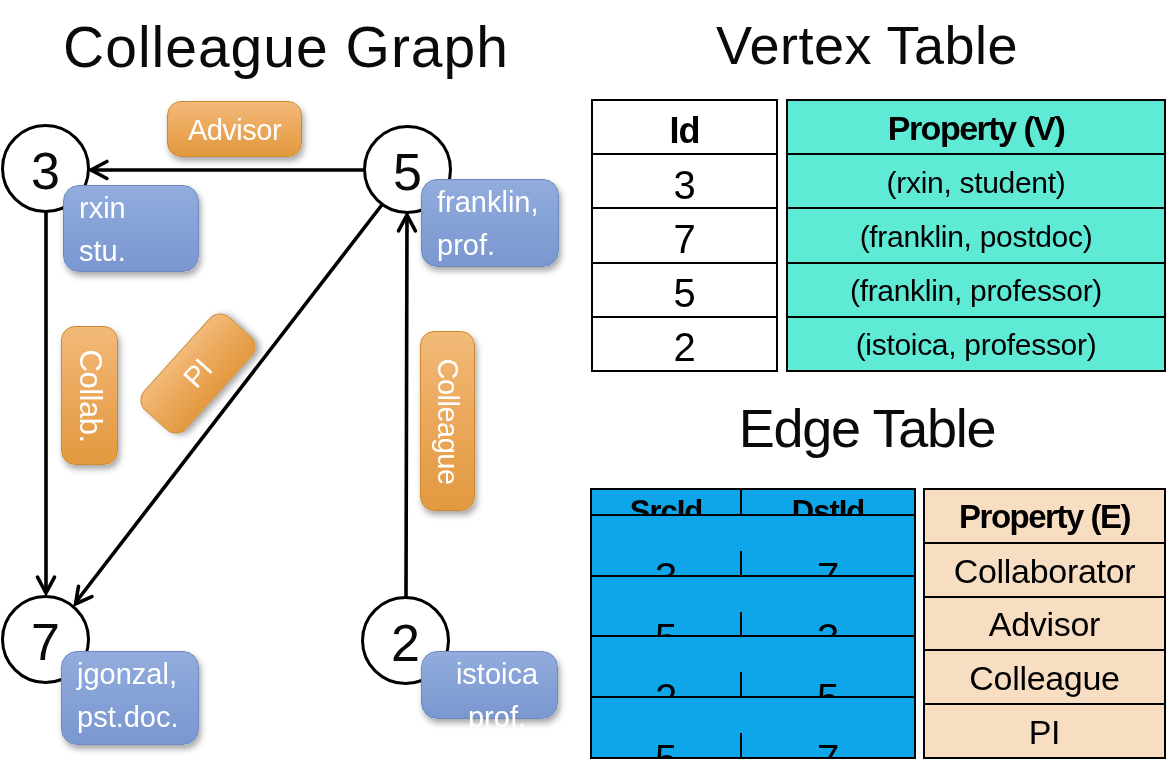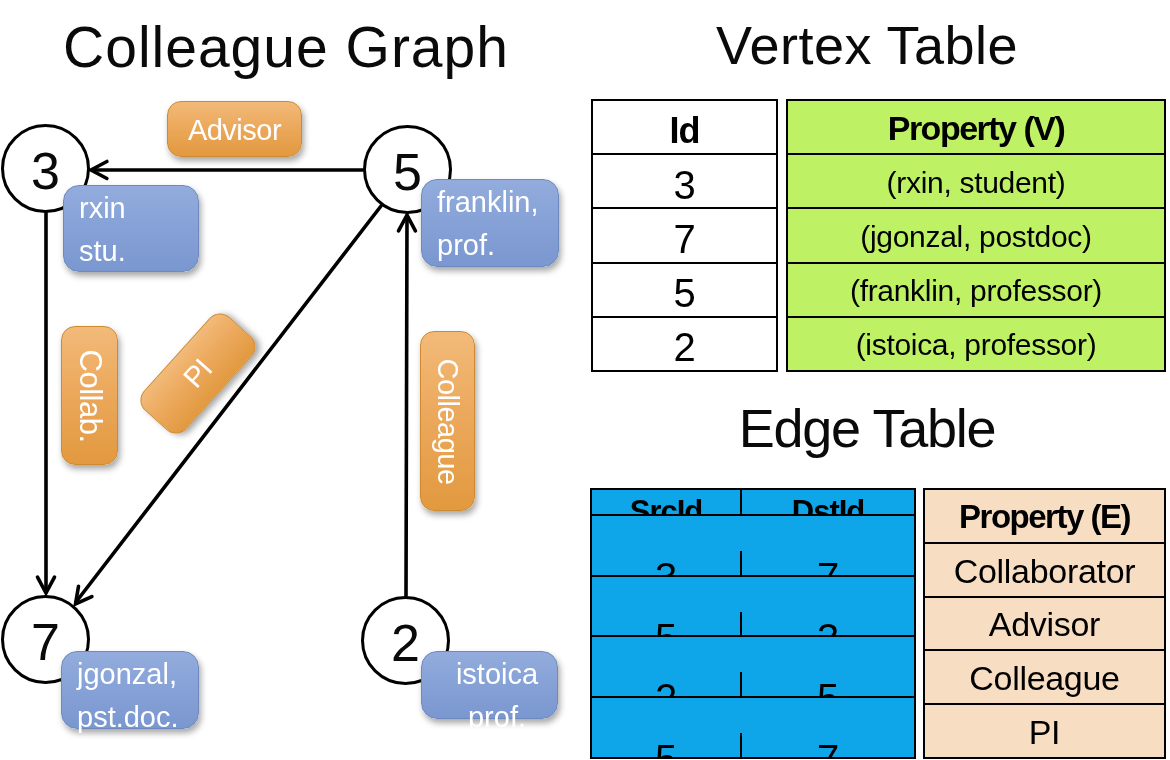--- a/index.html
+++ b/index.html
@@ -21,21 +21,21 @@
   #node-5 { left:363px; top:125px; }
   #node-7 { left:1px;   top:595px; }
   #node-2 { left:361px; top:596px; }
 
   .vpill { position:absolute; z-index:3; border-radius:16px; color:#fff;
            background:linear-gradient(180deg,#93acdd 0%, #85a1d6 50%, #7b97d0 100%);
            border:1px solid #6d89bd; box-shadow:2px 4px 6px rgba(0,0,0,0.35);
            font-size:29px; line-height:43px; padding:1px 0 0 15px; }
   #vpill-rxin     { left:63px;  top:185px; width:136px; height:87px; }
   #vpill-franklin { left:421px; top:179px; width:138px; height:88px; }
-  #vpill-jgonzal  { left:61px;  top:651px; width:138px; height:78px; }
+  #vpill-jgonzal  { left:61px;  top:651px; width:138px; height:94px; }
   #vpill-istoica  { left:421px; top:651px; width:137px; height:68px;text-align:center; }
 
   .epill { position:absolute; z-index:3; border-radius:14px; color:#fff;
            background:linear-gradient(180deg,#f2ba79 0%, #eca95d 45%, #e2993f 100%);
            border:1.5px solid #cd8a30; box-shadow:2px 4px 6px rgba(0,0,0,0.35);
            display:flex; align-items:center; justify-content:center; font-size:29px; letter-spacing:-0.5px; }
   #epill-advisor   { left:167px; top:101px; width:135px; height:56px; }
   #epill-advisor span { margin-top:3px; }
   #epill-collab span { font-size:31px; }
   #epill-collab    { left:61px;  top:326px; width:57px;  height:139px; }
@@ -53,21 +53,21 @@
   .tbox .cell:last-child { border-bottom:none; }
   .hdr { font-weight:bold; font-size:31px; letter-spacing:-1px; }
   .num { font-size:40px; }
   .prop { font-size:30px; letter-spacing:-0.3px; }
   #vt-id .hdr { font-size:36px; }
   #vt-prop .hdr { font-size:34px; letter-spacing:-1.5px; }
   #et-prop .hdr { font-size:33px; letter-spacing:-1.5px;text-align:right; }
   #et-prop .prop { font-size:34px; }
 
   #vt-id   { left:591px; top:99px;  width:187px; height:273px; background:#fff; }
-  #vt-prop { left:786px; top:99px;  width:380px; height:273px; background:#bef264; }
+  #vt-prop { left:786px; top:99px;  width:380px; height:273px; background:#5eead4; }
 
   #et-ids  { left:590px; top:488px; width:326px; height:271px; background:#0ea5e9;gap:35px; }
   #et-ids .cell { display:grid; grid-template-columns:148px 1fr; align-items:stretch; padding:0; }
   #et-ids .cell > div { display:flex; align-items:center; justify-content:center; }
   #et-ids .cell > div + div { border-left:2px solid #000; }
   #et-prop { left:923px; top:488px; width:243px; height:271px; background:#f7ddc1; }
 </style>
 </head>
 <body>
 
@@ -136,21 +136,21 @@
   <div class="tbox" id="vt-id">
     <div class="cell hdr">Id</div>
     <div class="cell num">3</div>
     <div class="cell num">7</div>
     <div class="cell num">5</div>
     <div class="cell num">2</div>
   </div>
   <div class="tbox" id="vt-prop">
     <div class="cell hdr">Property (V)</div>
     <div class="cell prop">(rxin, student)</div>
-    <div class="cell prop">(jgonzal, postdoc)</div>
+    <div class="cell prop">(franklin, postdoc)</div>
     <div class="cell prop">(franklin, professor)</div>
     <div class="cell prop">(istoica, professor)</div>
   </div>
 
   <div class="tbox" id="et-ids">
     <div class="cell">
       <div class="hdr">SrcId</div>
       <div class="hdr">DstId</div>
     </div>
     <div class="cell">

